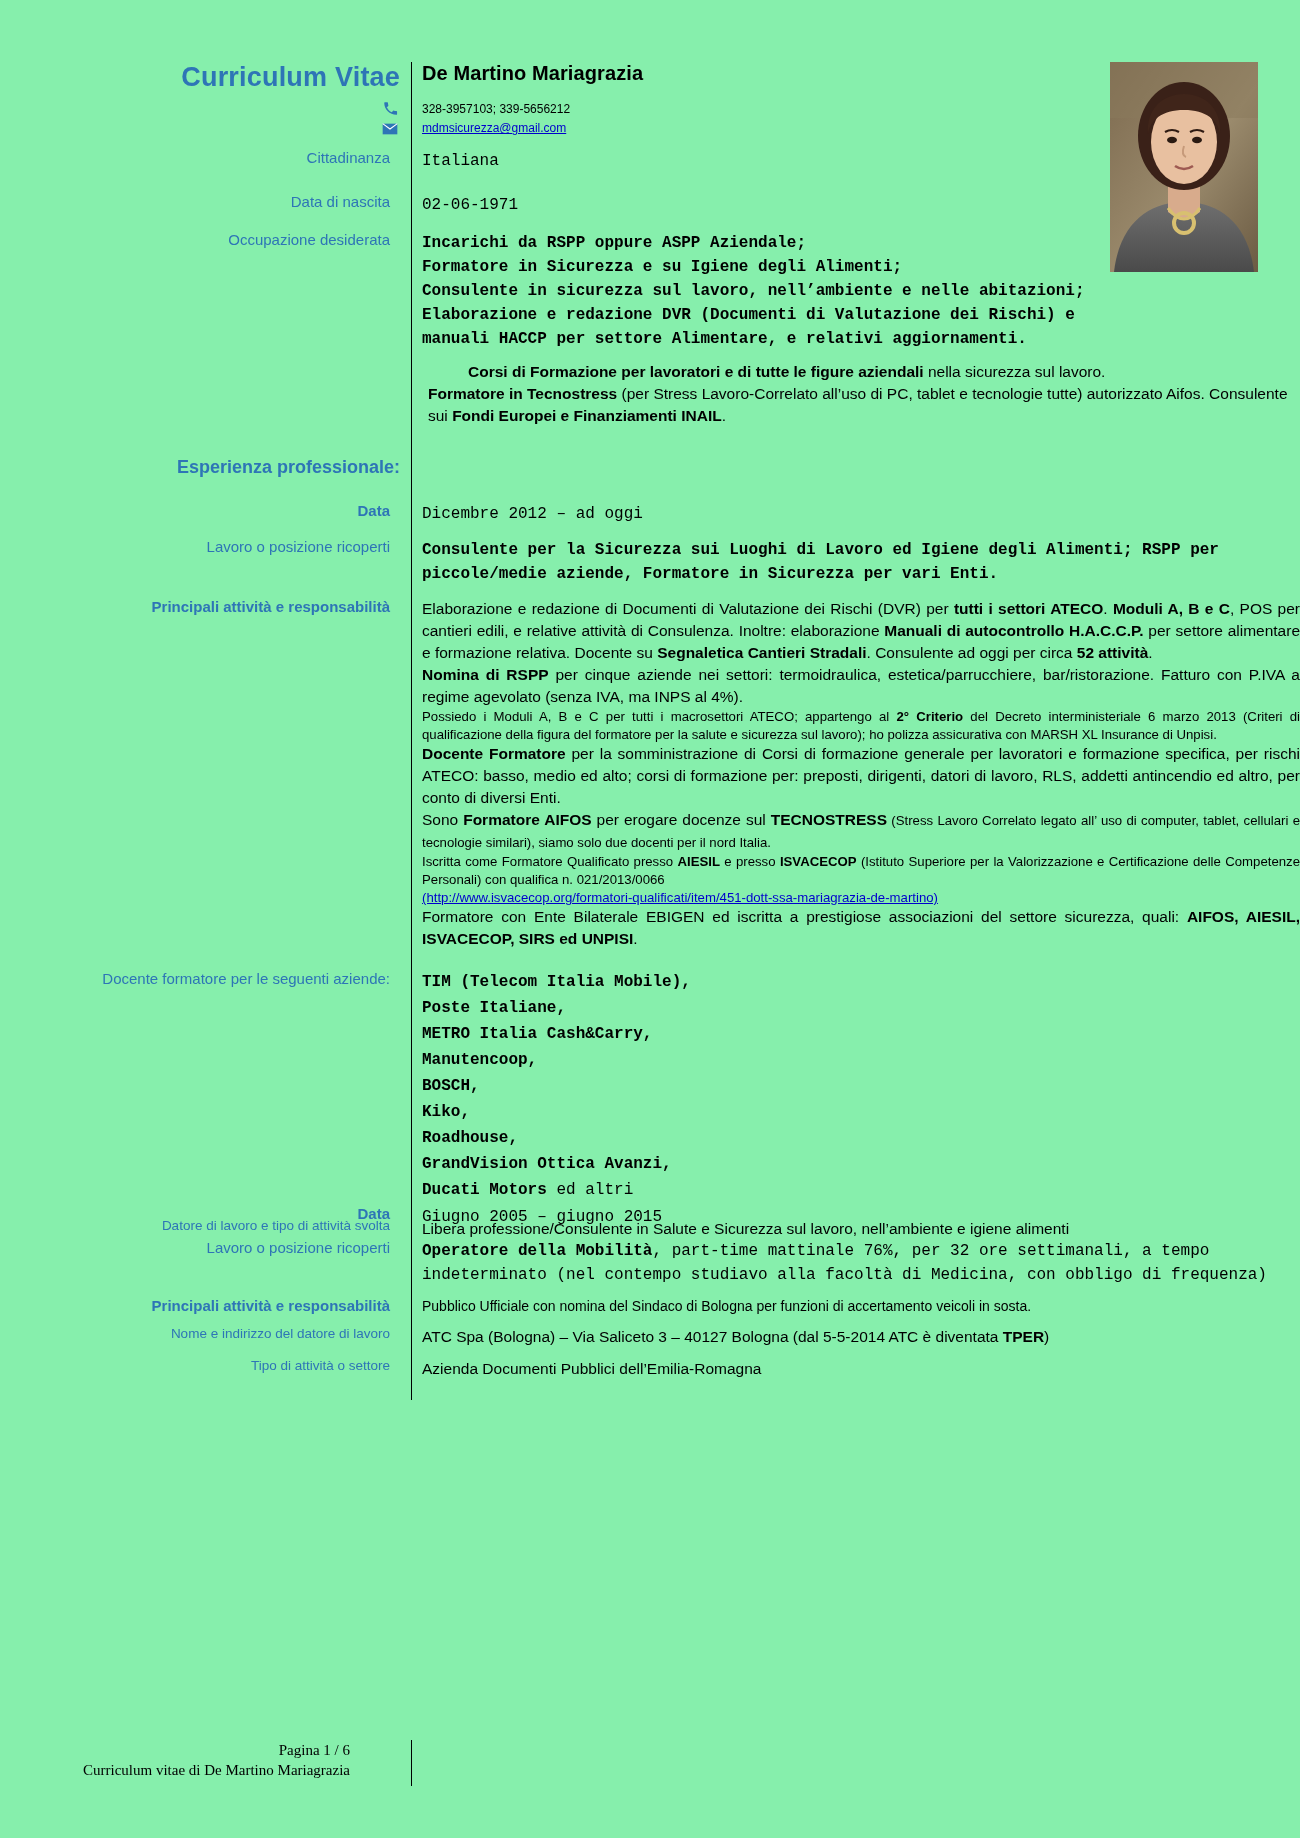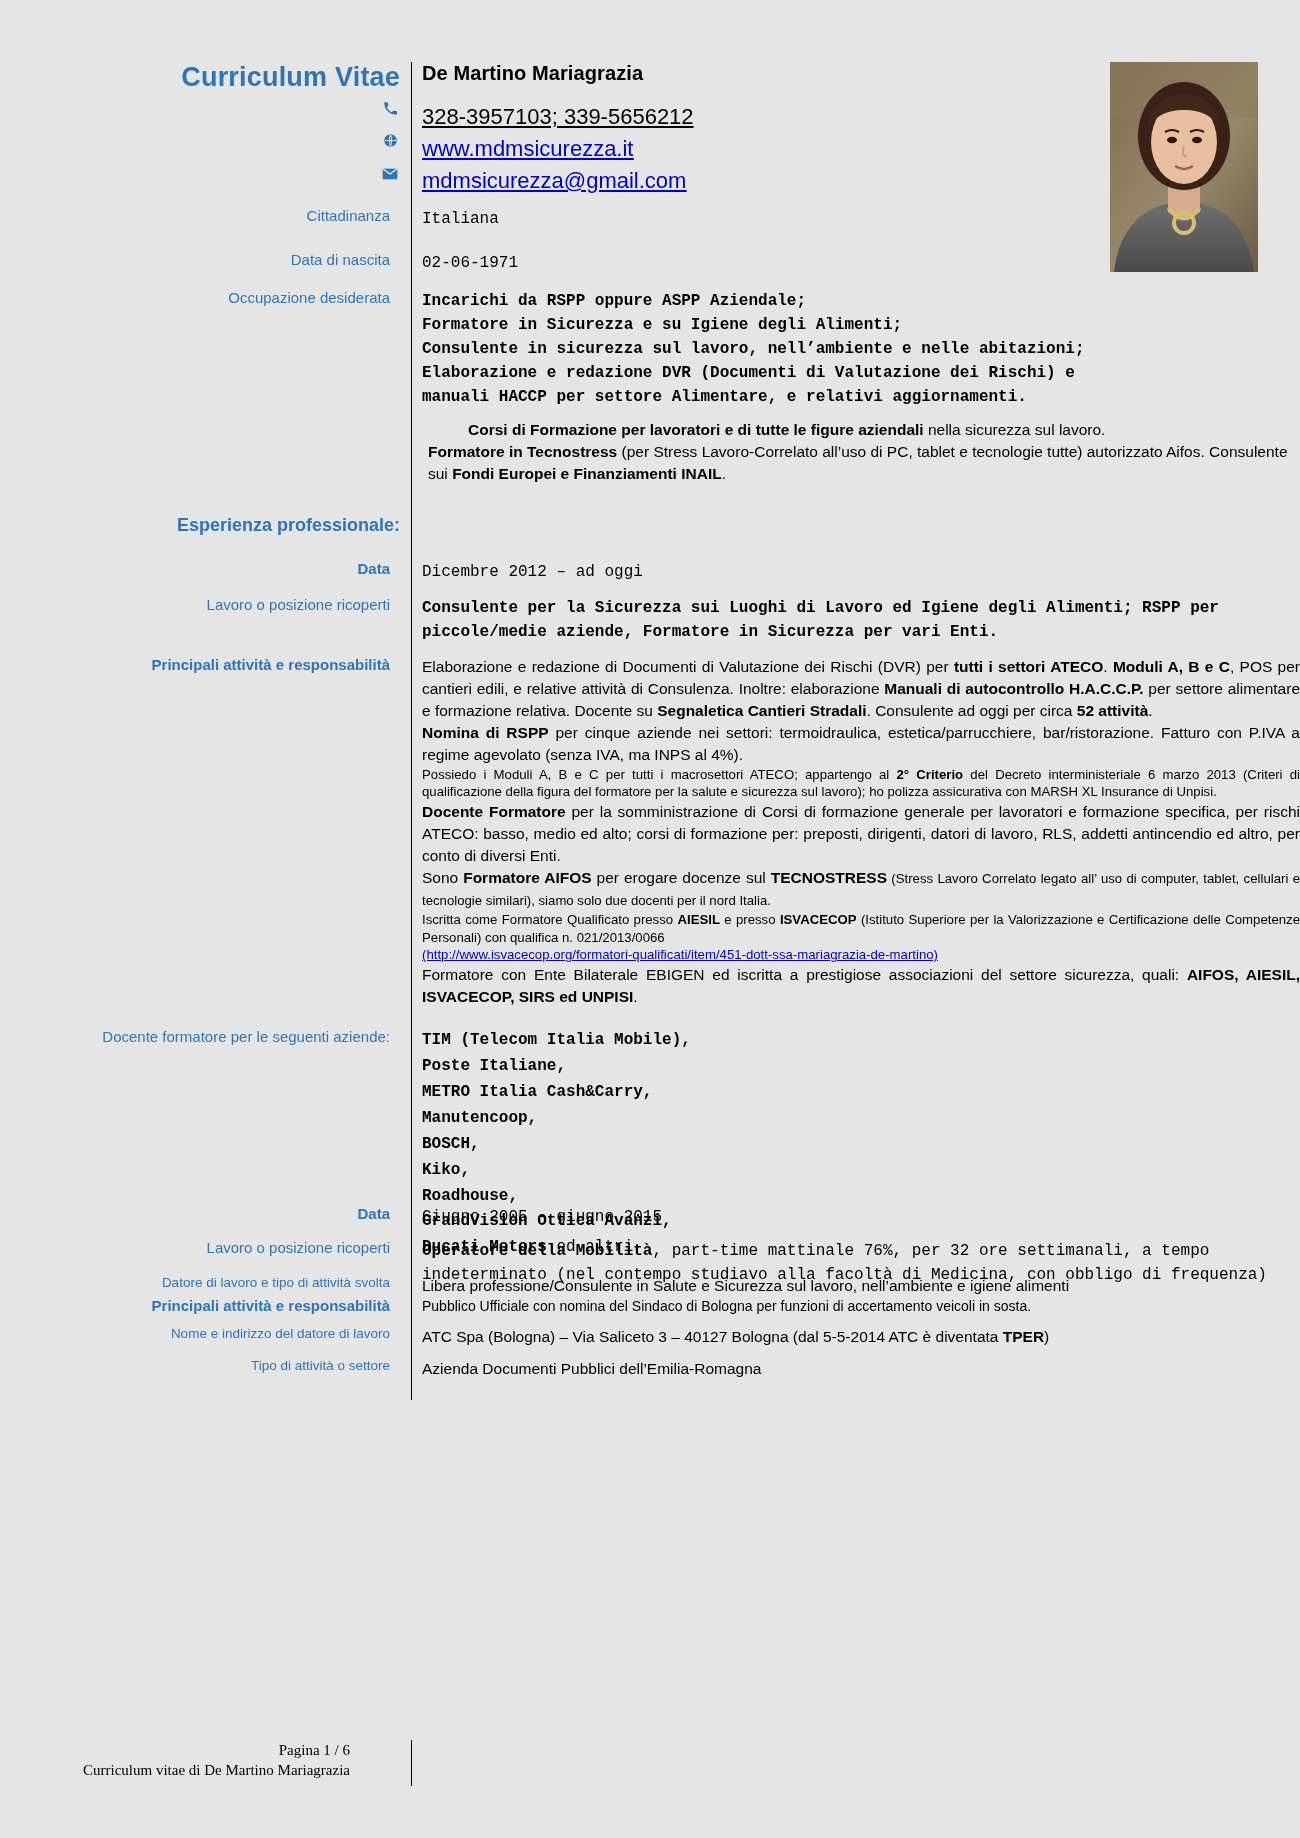--- a/index.html
+++ b/index.html
@@ -8,21 +8,21 @@
     background: #ffffff;
   }
   body {
     font-family: "Liberation Sans", sans-serif;
     color: #000000;
   }
   .page {
     width: 1300px;
     height: 1838px;
     position: relative;
-    background: #e5e5e5;
+    background: #86efac;
     box-sizing: border-box;
     overflow: hidden;
   }
   .sheet {
     position: absolute;
     left: 0;
     top: 0;
     width: 1300px;
   }
 
@@ -68,23 +68,22 @@
     padding-right: 10px;
     box-sizing: border-box;
     letter-spacing: 0.2px;
   }
   .person-name {
     font-size: 20px;
     font-weight: bold;
     letter-spacing: 0.1px;
   }
   .contact-line {
-    font-size: 22px;
+    font-size: 12px;
     line-height: 1.45;
-    text-decoration: underline;
   }
   .link {
     color: #0000CC;
     text-decoration: underline;
   }
   .icon-cell {
     width: 410px;
     min-width: 410px;
     text-align: right;
     padding-right: 12px;
@@ -172,33 +171,20 @@
       <div class="icon-cell">
         <span class="ico" aria-hidden="true">
           <svg width="15" height="15" viewBox="0 0 24 24" fill="#2E75B6">
               <path d="M6.6 10.8c1.6 3.1 4.2 5.7 7.3 7.3l2.4-2.4c.3-.3.8-.4 1.2-.3 1.3.4 2.6.6 4 .6.6 0 1 .4 1 1V21c0 .6-.4 1-1 1C10.6 22 2 13.4 2 2.9c0-.6.4-1 1-1h3.9c.6 0 1 .4 1 1 0 1.4.2 2.7.6 4 .1.4 0 .9-.3 1.2l-2.6 2.7z"></path>
             </svg>
         </span>
       </div>
       <div class="value contact-line">328-3957103; 339-5656212</div>
     </div>
 
-    <div class="row">
-      <div class="icon-cell">
-        <span class="ico" aria-hidden="true">
-          <svg width="15" height="15" viewBox="0 0 24 24" fill="#2E75B6">
-              <circle cx="12" cy="12" r="10"></circle>
-              <path d="M12 3c2 2.5 2 15 0 18M12 3c-2 2.5-2 15 0 18M3 12h18" stroke="#ffffff" stroke-width="1.4" fill="none"></path>
-            </svg>
-        </span>
-      </div>
-      <div class="value contact-line">
-        <span class="link">www.mdmsicurezza.it</span>
-      </div>
-    </div>
 
     <div class="row">
       <div class="icon-cell">
         <span class="ico" aria-hidden="true">
           <svg width="16" height="12" viewBox="0 0 24 18" fill="#2E75B6">
               <path d="M1 1h22v16H1z"></path>
               <path d="M1 1l11 8L23 1" stroke="#ffffff" stroke-width="1.6" fill="none"></path>
             </svg>
         </span>
       </div>

